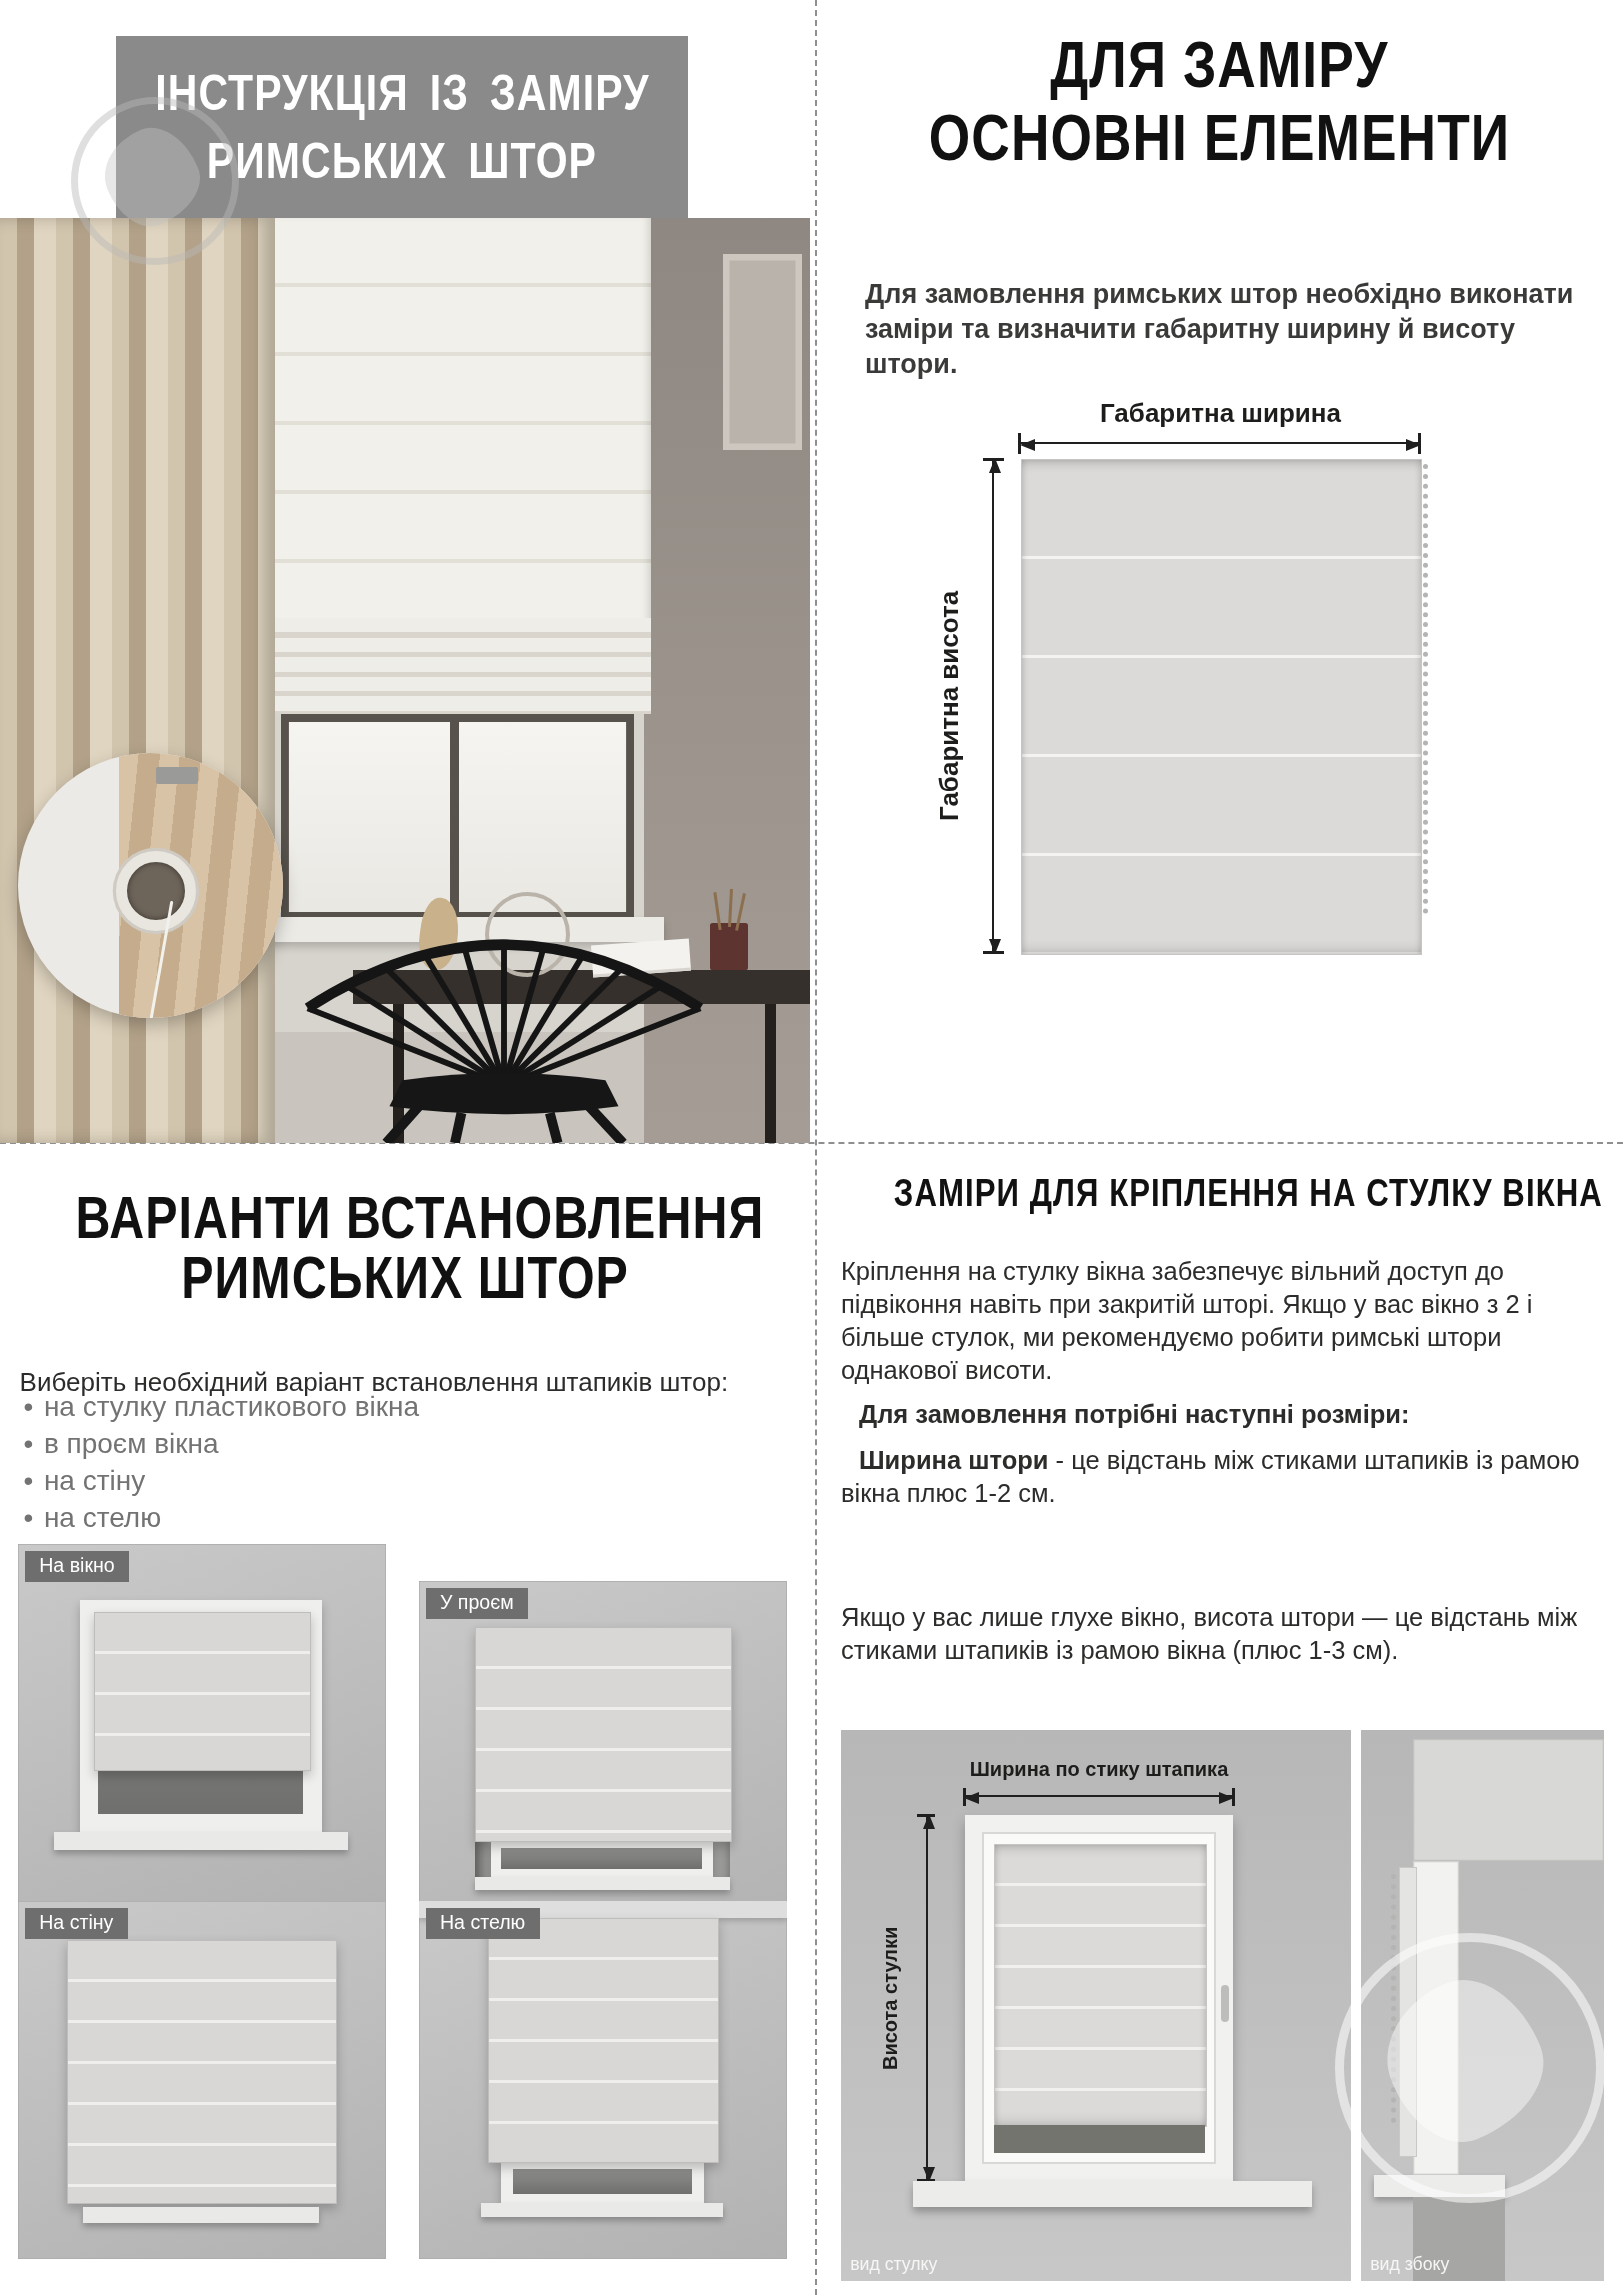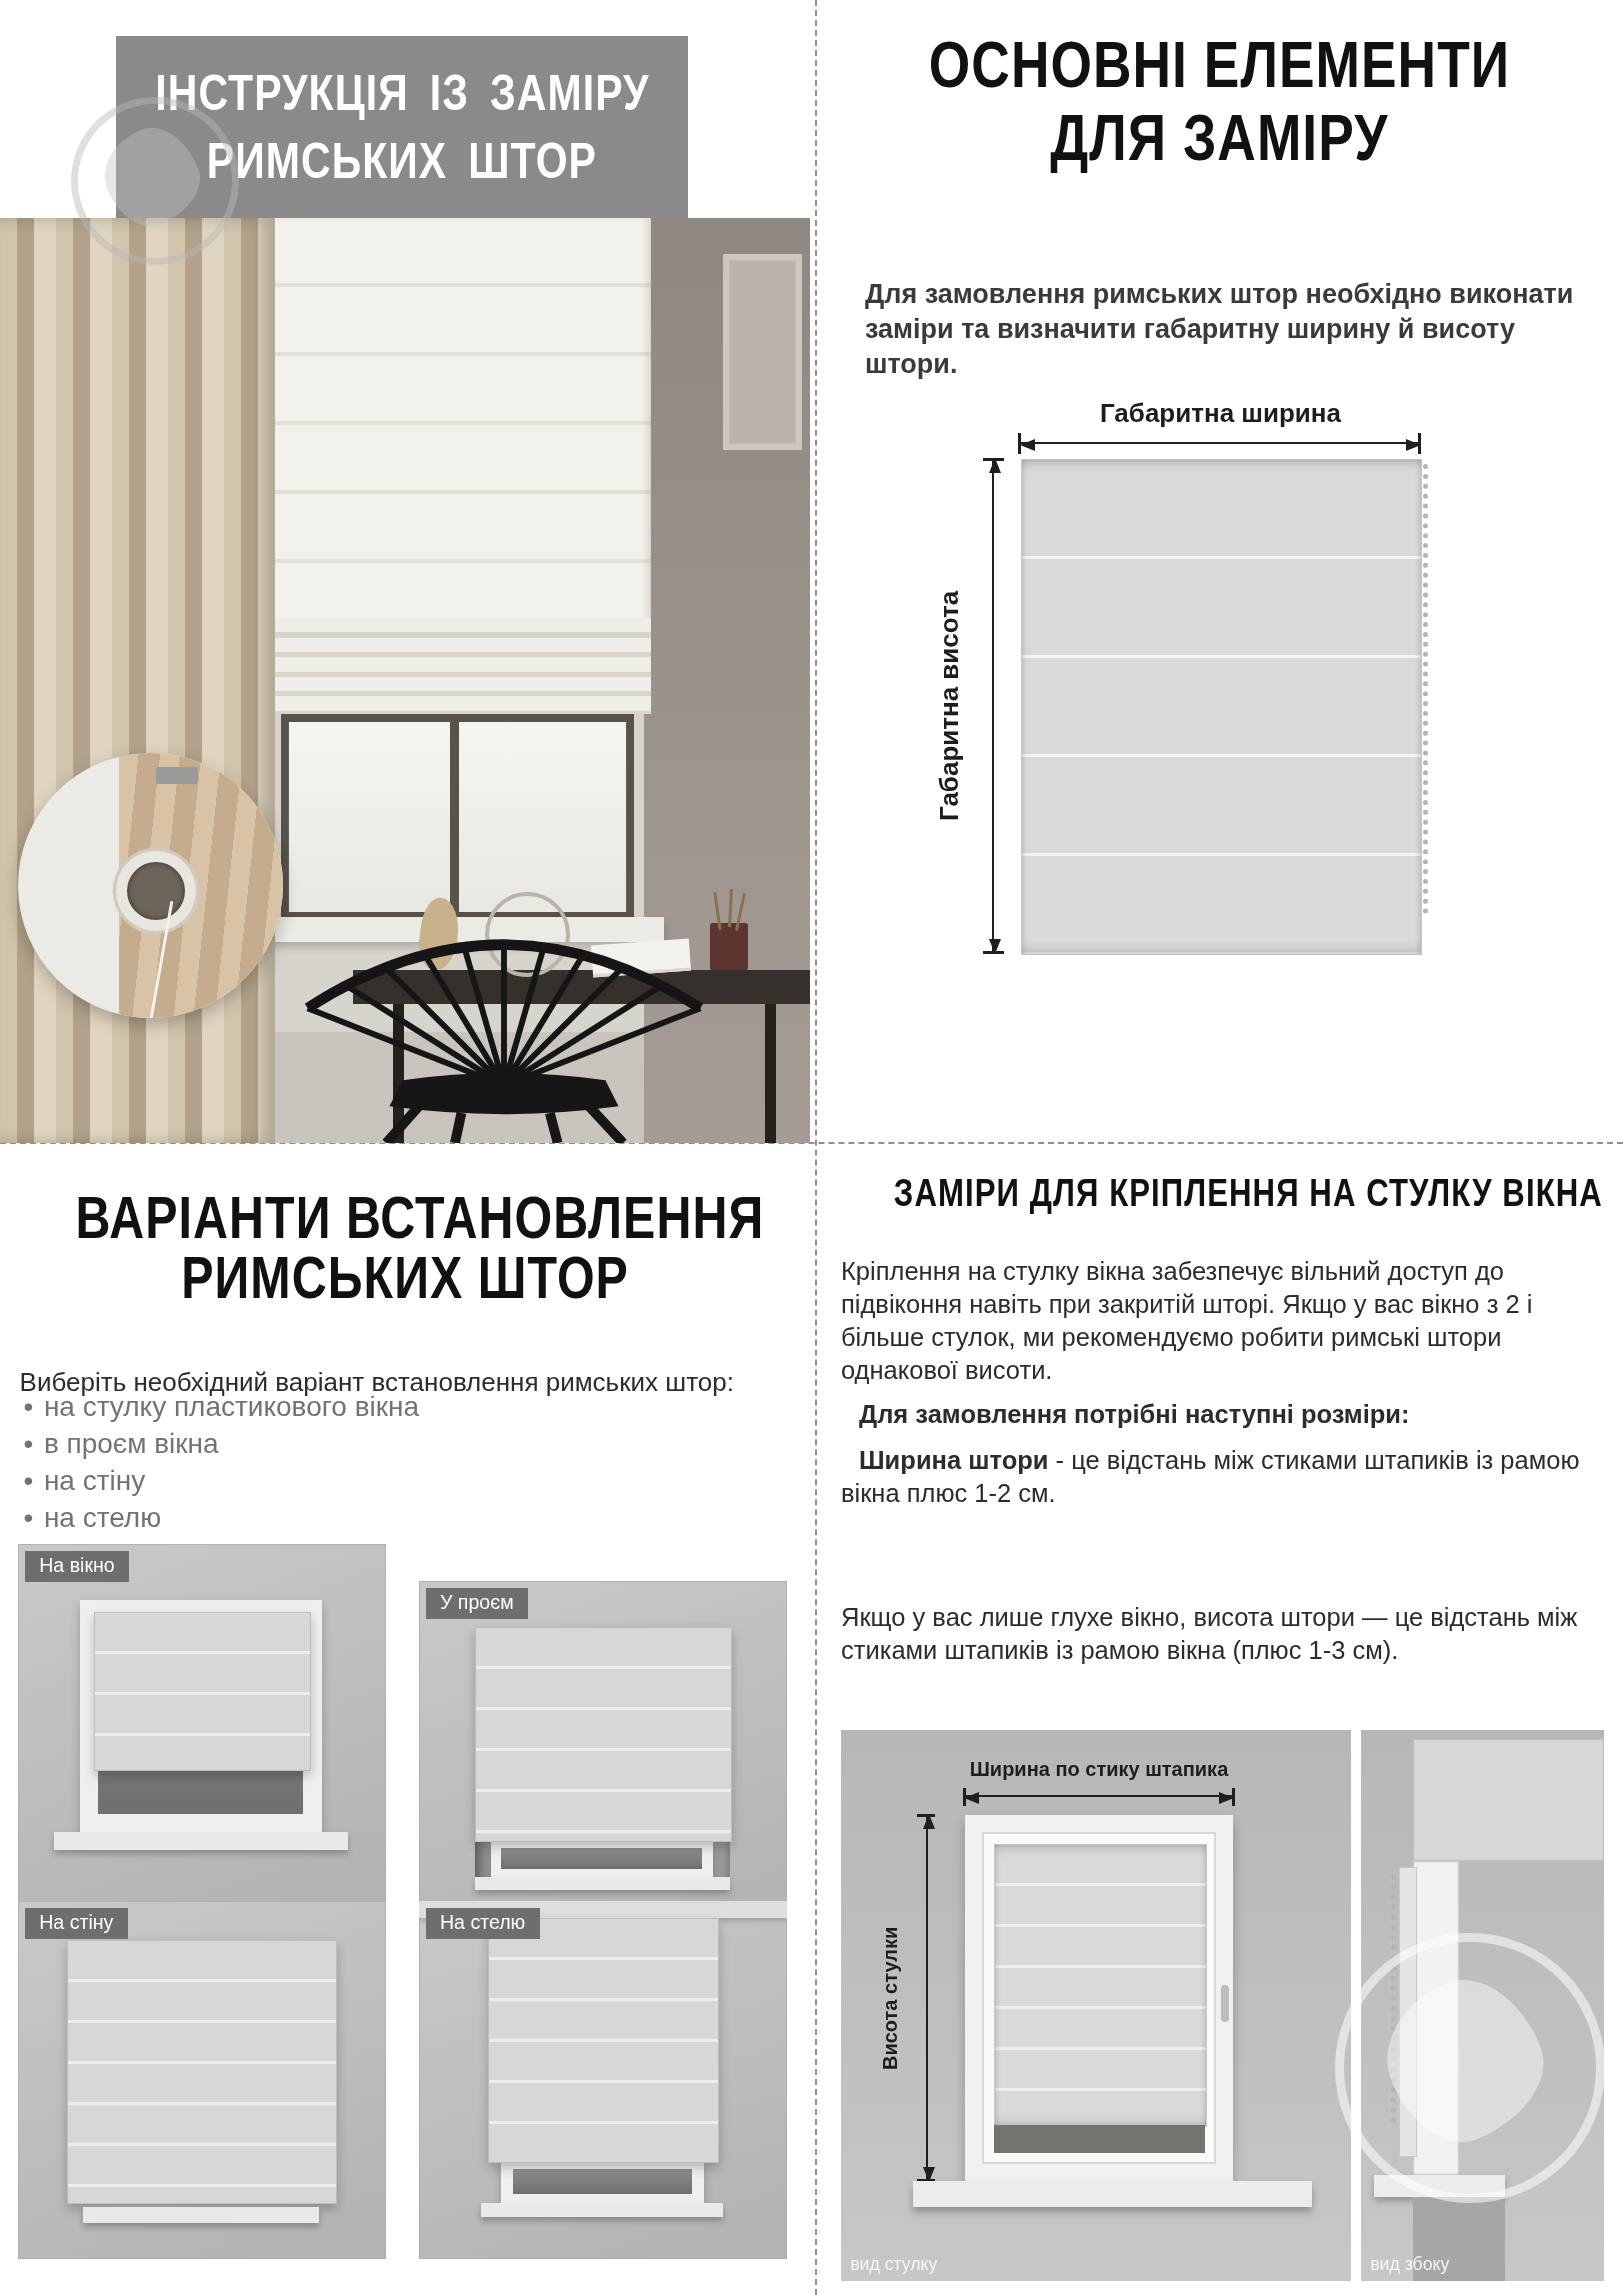--- a/index.html
+++ b/index.html
@@ -203,22 +203,22 @@
 
     <div class="inset-circle">
       <div class="inset-fabric"></div>
       <div class="inset-bracket"></div>
       <div class="inset-grommet"></div>
       <div class="inset-cord"></div>
     </div>
   </div>
 
   <div class="title-center tr-title">
+    <div class="line"><span class="h-cond">ДЛЯ ЗАМІРУ</span></div>
     <div class="line"><span class="h-cond">ОСНОВНІ ЕЛЕМЕНТИ</span></div>
-    <div class="line"><span class="h-cond">ДЛЯ ЗАМІРУ</span></div>
   </div>
 
   <p class="tr-intro">Для замовлення римських штор необхідно виконати заміри та визначити габаритну ширину й висоту штори.</p>
 
   <div class="m-label-h" style="left:1021px; top:398px; width:399px; font-size:26px;">Габаритна ширина</div>
   <div class="measure-h" style="left:1021px; top:442px; width:399px;"></div>
   <div class="tick" style="left:1018px; top:433px; width:2.6px; height:21px;"></div>
   <div class="tick" style="left:1418px; top:433px; width:2.6px; height:21px;"></div>
 
   <div class="m-label-v" style="left:934px; top:459px; height:494px; font-size:26px;">Габаритна висота</div>
@@ -227,21 +227,21 @@
   <div class="tick" style="left:983px; top:951px; width:21px; height:2.6px;"></div>
 
   <div class="tr-blind rblind"></div>
   <div class="chain" style="left:1423px; top:464px; height:450px;"></div>
 
   <div class="title-center bl-title">
     <div class="line"><span class="h-cond">ВАРІАНТИ ВСТАНОВЛЕННЯ</span></div>
     <div class="line"><span class="h-cond">РИМСЬКИХ ШТОР</span></div>
   </div>
 
-  <p class="bl-intro">Виберіть необхідний варіант встановлення римських штор:</p>
+  <p class="bl-intro">Виберіть необхідний варіант встановлення штапиків штор:</p>
 
   <div class="bl-options">
     <div class="opt">на стулку пластикового вікна</div>
     <div class="opt">в проєм вікна</div>
     <div class="opt">на стіну</div>
     <div class="opt">на стелю</div>
   </div>
 
   <div class="card" style="left:18.3px; top:1531px;margin-top:13px;">
     <div class="tag">На вікно</div>

